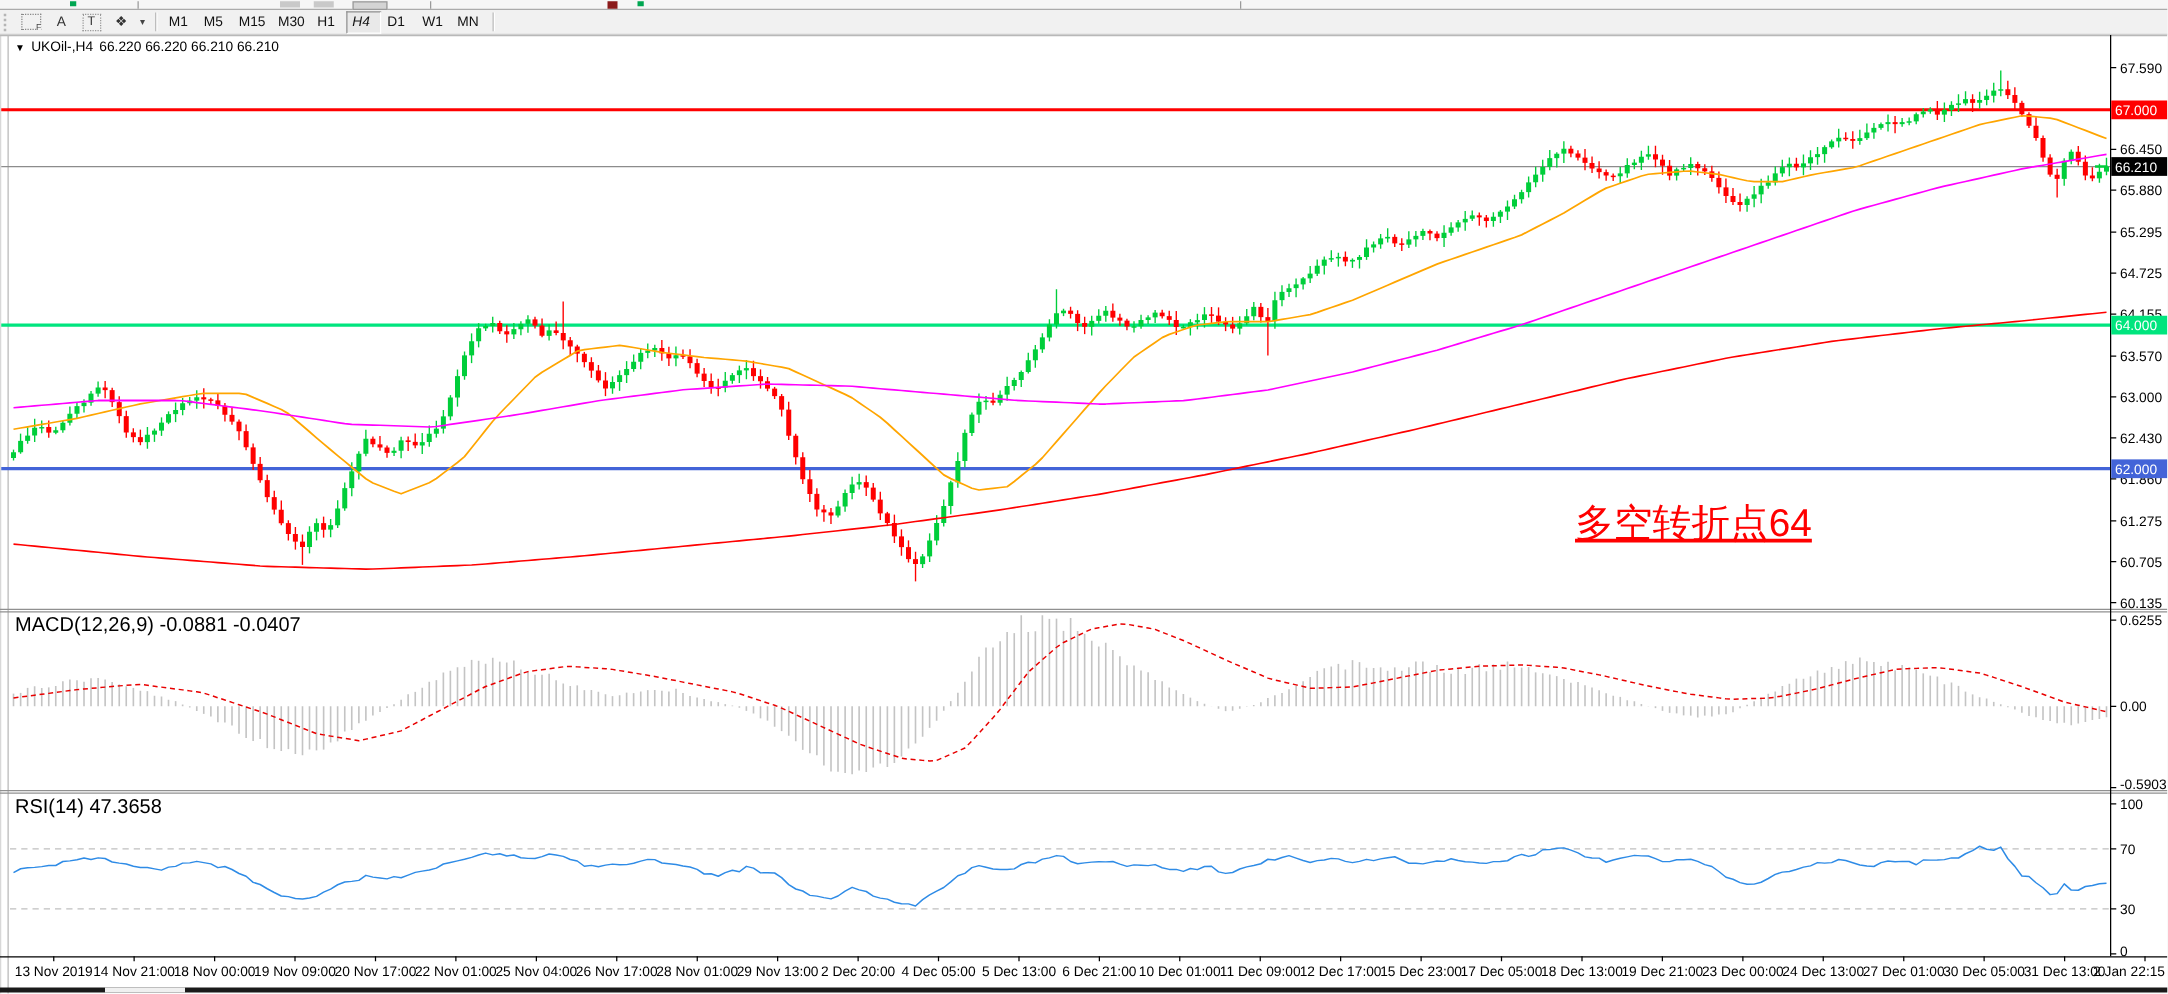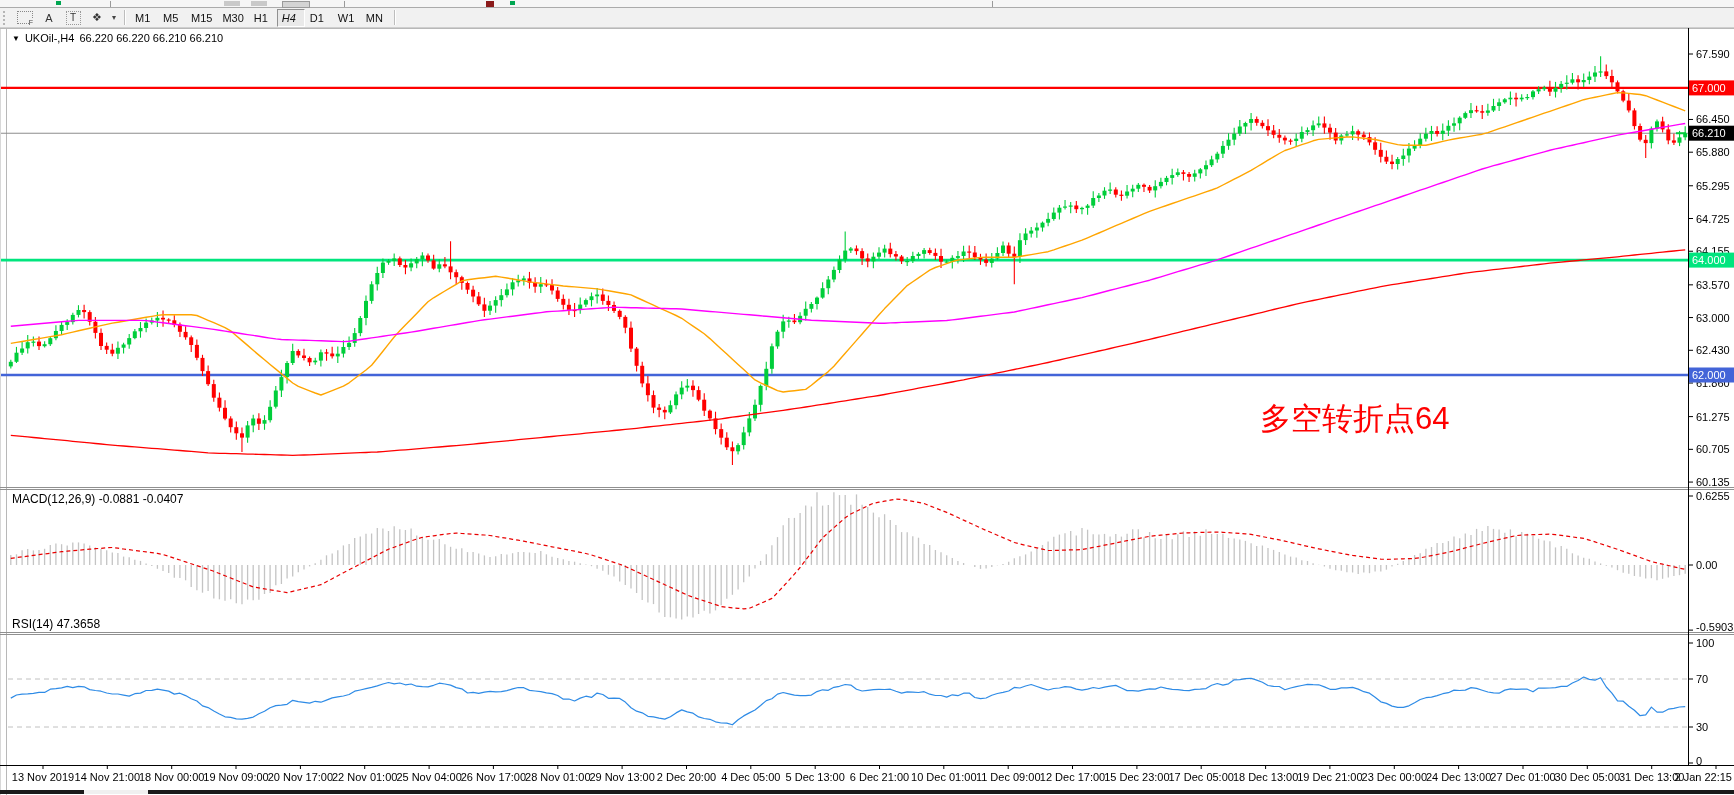--- a/index.html
+++ b/index.html
@@ -21,24 +21,24 @@
   .tb-sep{width:1px;height:15px;background:#bdbdbd;box-shadow:1px 0 0 #fff;margin:0 5px;}
   .tf{min-width:18px;height:16px;line-height:16px;text-align:left;font-size:11px;color:#111;
     padding:0 4px;border:1px solid transparent;cursor:default;}
   .tf.active{background:#e9e9e9;border-color:#909090 #ffffff #ffffff #909090;font-style:italic;}
   
   .chart-window{position:relative;width:1734px;height:767px;background:#fff;}
   #chart-svg{display:block;}
   #chart-svg text{font-family:"Liberation Sans",sans-serif;}
   .chart-title{position:absolute;left:12px;top:4px;font-size:11px;color:#000;display:flex;gap:5px;align-items:center;}
   .tri{font-size:8px;color:#000;}
-  .pane-label{position:absolute;left:12px;font-size:12px;color:#000;}
+  .pane-label{position:absolute;left:12px;font-size:16px;color:#000;}
   .macd-title{top:464px;}
-  .rsi-title{top:589px;}
-  .annotation{position:absolute;left:1260px;top:374px;font-size:31px;color:#FF0000;white-space:nowrap;line-height:1.1;}
+  .rsi-title{top:609px;}
+  .annotation{position:absolute;left:1260px;top:374px;font-size:31px;color:#FF0000;white-space:nowrap;line-height:1.1;text-decoration:underline;}
   .price-axis-hit{position:absolute;right:0;top:0;width:46px;height:737px;}
   .time-axis-hit{position:absolute;left:0;top:738px;width:1734px;height:23px;}
   .h-scrollbar{position:absolute;left:0;top:762px;width:1734px;height:4px;background:#1a1a1a;}
   .h-scrollbar .gap{position:absolute;left:84px;top:0;width:64px;height:4px;background:#f0f0f0;}
 </style>
 </head>
 <body>
 
 <div class="screen">
 

